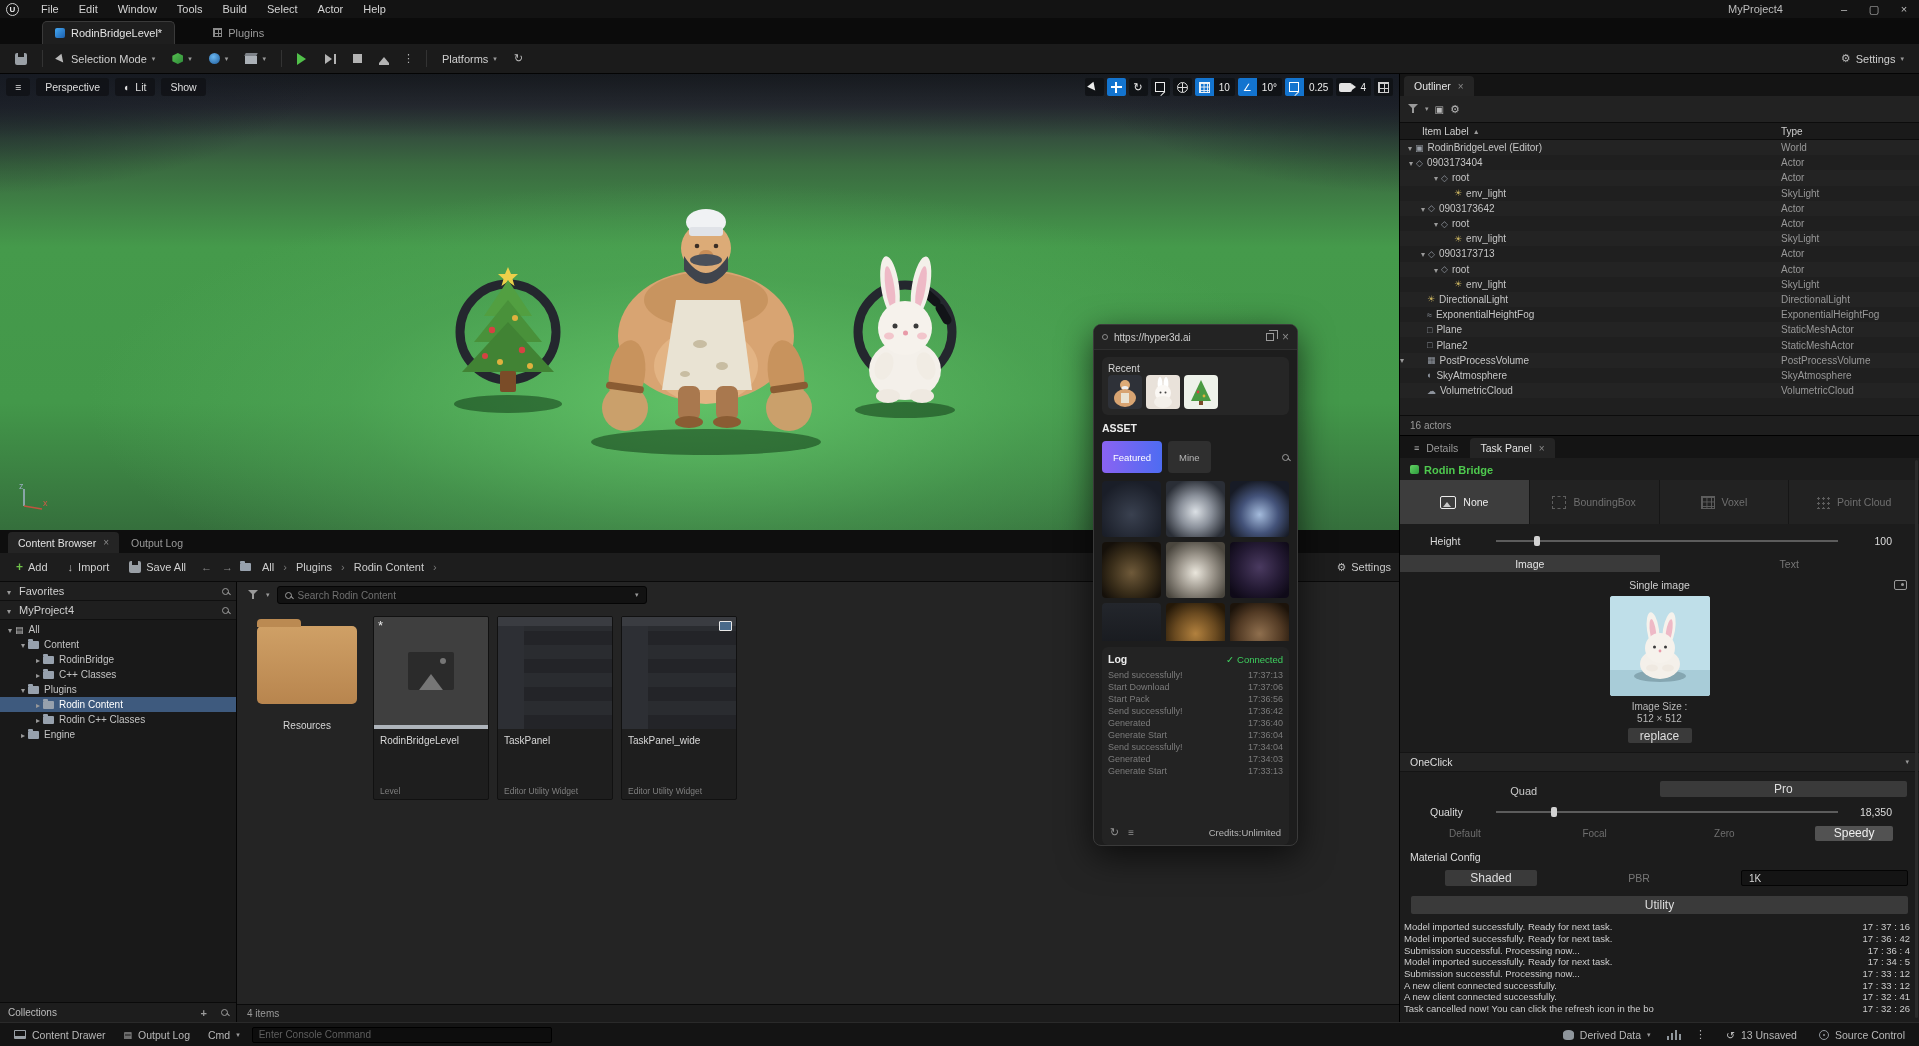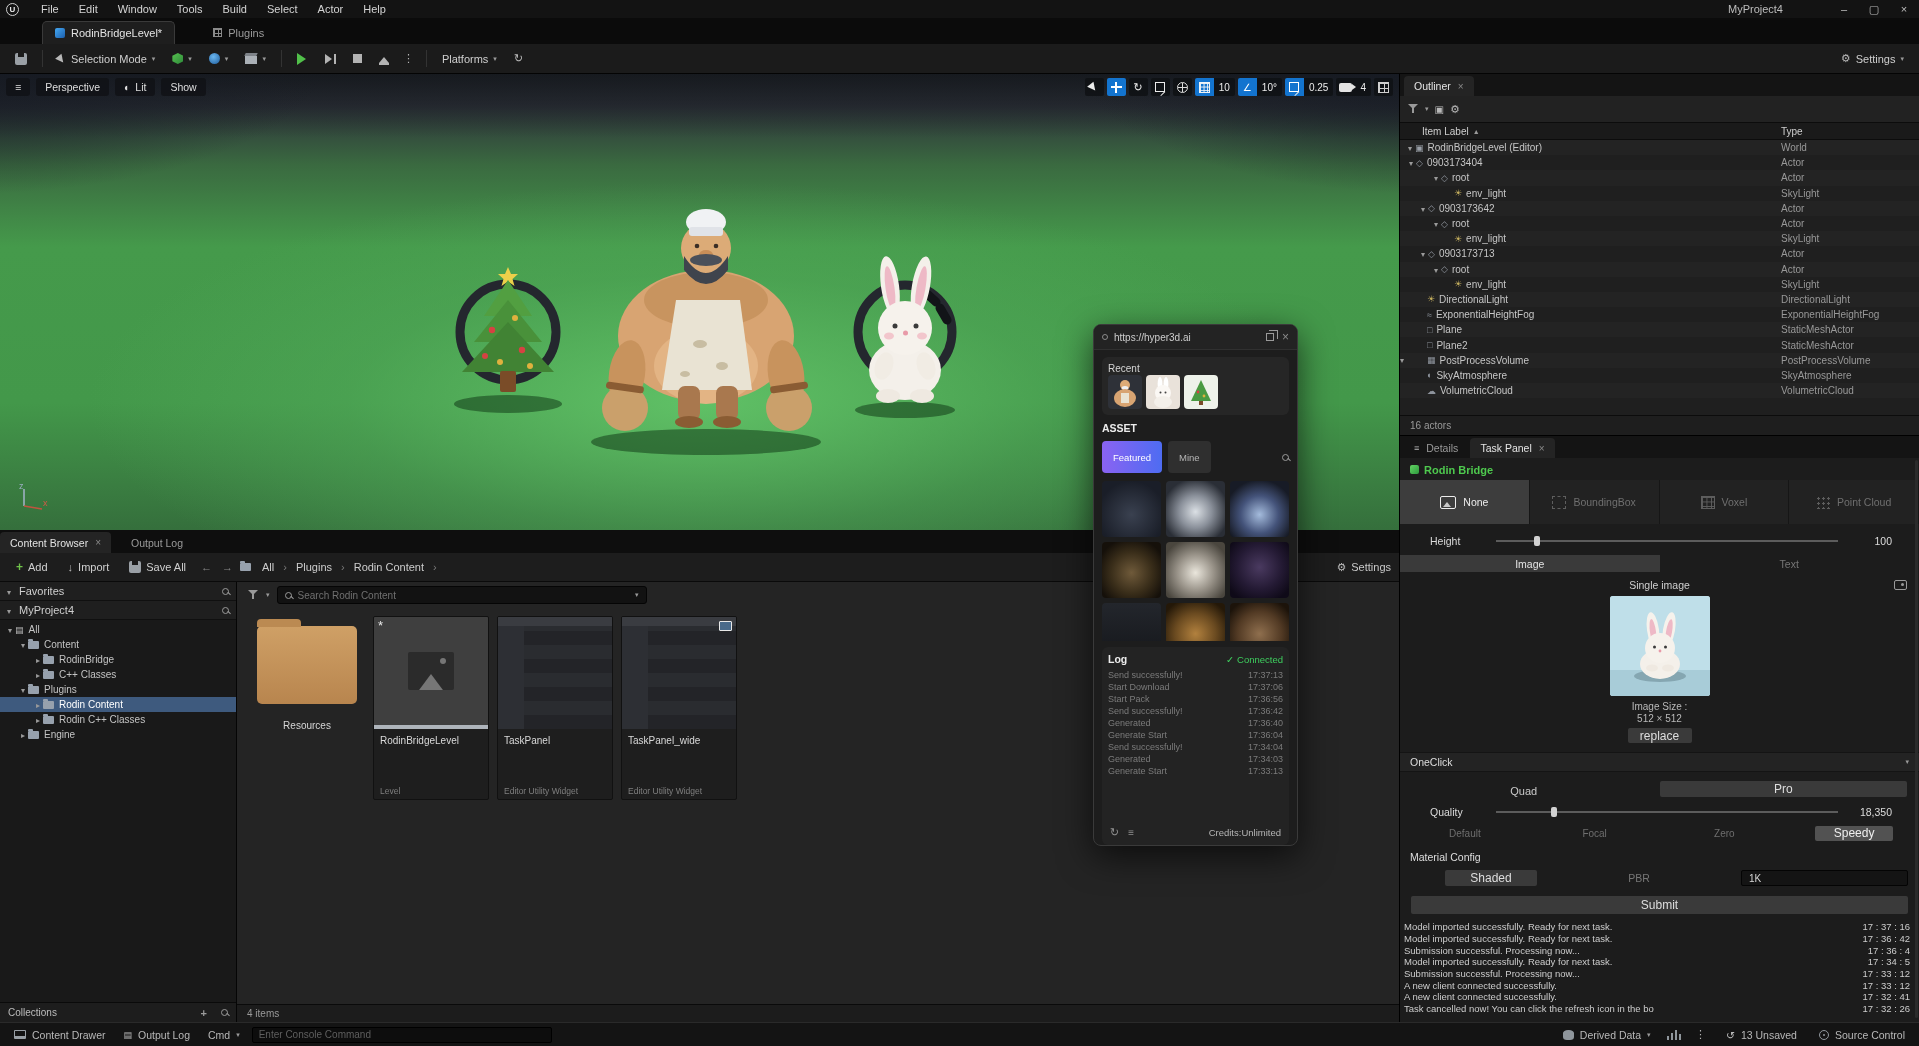--- a/index.html
+++ b/index.html
@@ -77,21 +77,21 @@
 .ic-scale{width:10px;height:10px;border:1.2px solid #ececec;position:relative}
 .ic-scale::after{content:"";position:absolute;right:-1px;bottom:-1px;width:6px;height:1.2px;background:#ececec;transform:rotate(-45deg);transform-origin:right}
 .ic-cam{width:13px;height:9px;background:#e4e4e4;border-radius:2px;position:relative}
 .ic-cam::before{content:"";position:absolute;right:-4px;top:1.5px;border-top:3px solid transparent;border-bottom:3px solid transparent;border-left:4.5px solid #e4e4e4}
 .axis-gizmo{position:absolute;left:16px;top:408px;z-index:4}
 .axis-z{fill:#9db0c2;font-size:9px}
 .axis-x{fill:#d05a48;font-size:9px}
 
 
 .cbrowser{flex:1;display:flex;flex-direction:column;min-height:0;background:#242424}
-.cb-tabs{height:23px;flex:none;background:#0e0e0e;display:flex;align-items:flex-end;padding-left:0;gap:10px}
+.cb-tabs{height:23px;flex:none;background:#0e0e0e;display:flex;align-items:flex-end;padding-left:8px;gap:2px}
 .cb-tab{height:21px;display:flex;align-items:center;gap:7px;padding:0 10px;font-size:10.5px;color:#9a9a9a}
 .cb-tab.active{background:#242424;border-radius:4px 4px 0 0;color:#e2e2e2}
 .x-close{color:#8a8a8a;font-size:10px}
 .cb-toolbar{height:29px;flex:none;background:#1d1d1d;border-bottom:1px solid #0a0a0a;display:flex;align-items:center;padding:0 8px;gap:4px}
 .cb-btn{display:flex;align-items:center;gap:5px;padding:4px 8px;border-radius:3px;color:#d0d0d0}
 .plus-green{color:#6fc24a;font-weight:bold;font-size:12px}
 .arr{color:#8a8a8a;font-size:11px;padding:0 3px}
 .crumb{color:#cdcdcd;padding:0 2px}
 .crumb-sep{color:#7a7a7a;padding:0 3px}
 .cb-settings{margin-left:auto;display:flex;align-items:center;gap:5px;color:#c9c9c9}
@@ -905,21 +905,21 @@
               <span class="btn btn-speedy">Speedy</span>
             </div>
         </div>
         <div class="mat-header">Material Config</div>
         <div class="cfg-row">
           <span class="btn btn-shaded">Shaded</span>
           <span class="cfg-mid">PBR</span>
           <span class="res-box">1K</span>
         </div>
         <div class="submit-wrap">
-            <span class="btn btn-submit">Submit</span>
+            <span class="btn btn-submit">Utility</span>
           </div>
         <div class="tp-log">
           <div class="tp-log-row">
               <span class="tp-msg">Model imported successfully. Ready for next task.</span>
               <span class="tp-time">17 : 37 : 16</span>
             </div>
           <div class="tp-log-row">
               <span class="tp-msg">Model imported successfully. Ready for next task.</span>
               <span class="tp-time">17 : 36 : 42</span>
             </div>

